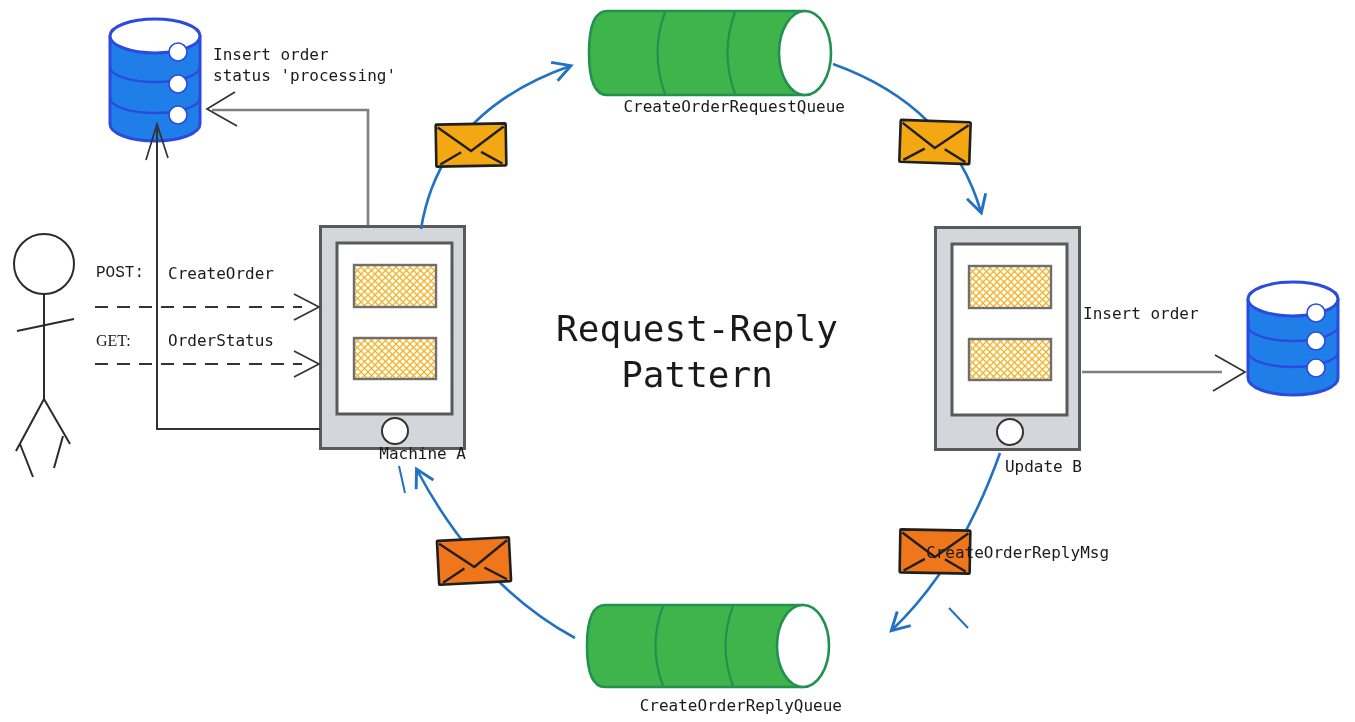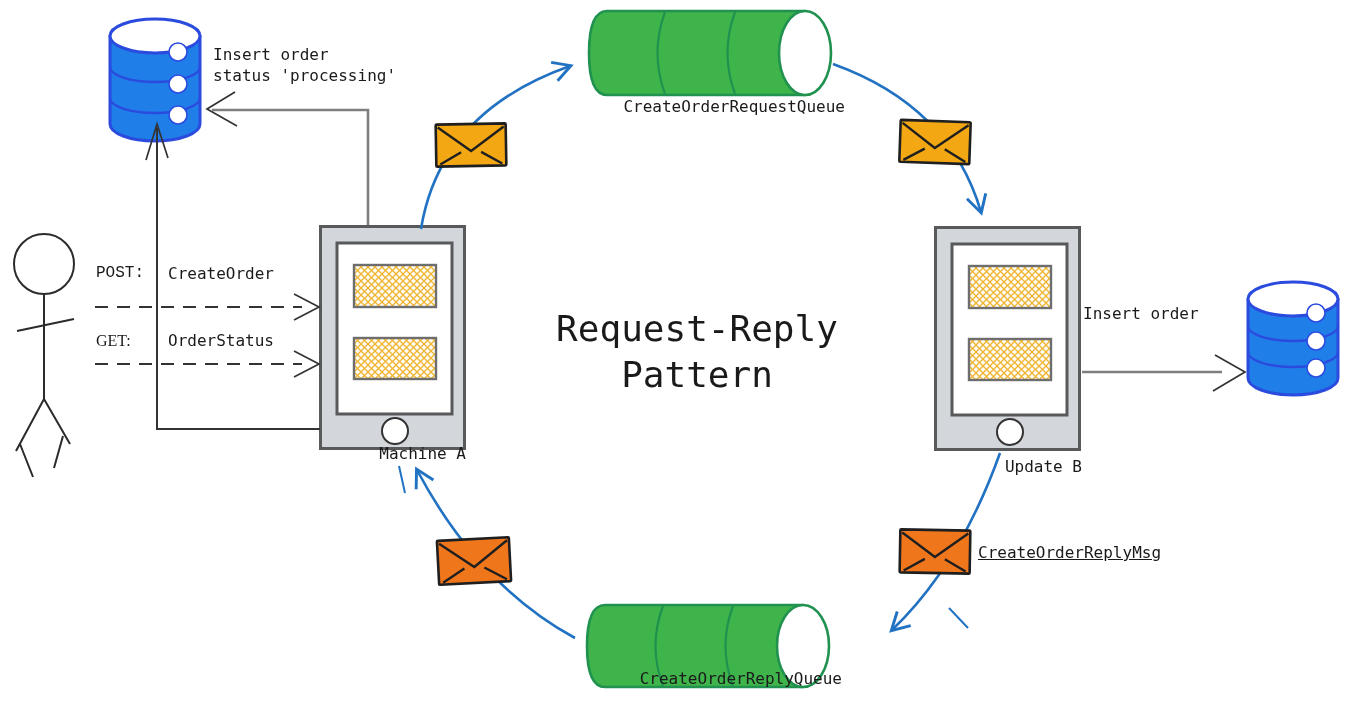--- a/index.html
+++ b/index.html
@@ -178,18 +178,18 @@
 
   <div class="label" style="left:96px;top:263px;font-family:Liberation Mono, monospace;">POST:</div>
   <div class="label" style="left:168px;top:263px;">CreateOrder</div>
   <div class="label" style="left:96px;top:330px;font-family:Liberation Serif, serif;">GET:</div>
   <div class="label" style="left:168px;top:330px;text-align:center;">OrderStatus</div>
 
   <div class="label center" style="left:319px;top:429px;width:147px;margin-top:14px;">Machine A</div>
   <div class="label center" style="left:934px;top:456px;width:148px;">Update B</div>
 
   <div class="label center" style="left:555px;top:96px;width:290px;">CreateOrderRequestQueue</div>
-  <div class="label center" style="left:552px;top:668px;width:290px;">CreateOrderReplyQueue</div>
+  <div class="label center" style="left:552px;top:695px;width:290px;">CreateOrderReplyQueue</div>
 
-  <div class="label" style="left:978px;top:542px;text-decoration:underline;">CreateOrderReplyMsg</div>
+  <div class="label" style="left:926px;top:542px;">CreateOrderReplyMsg</div>
 
   <div class="label" style="left:1083px;top:303px;">Insert order</div>
 </div>
 
 </body></html>

